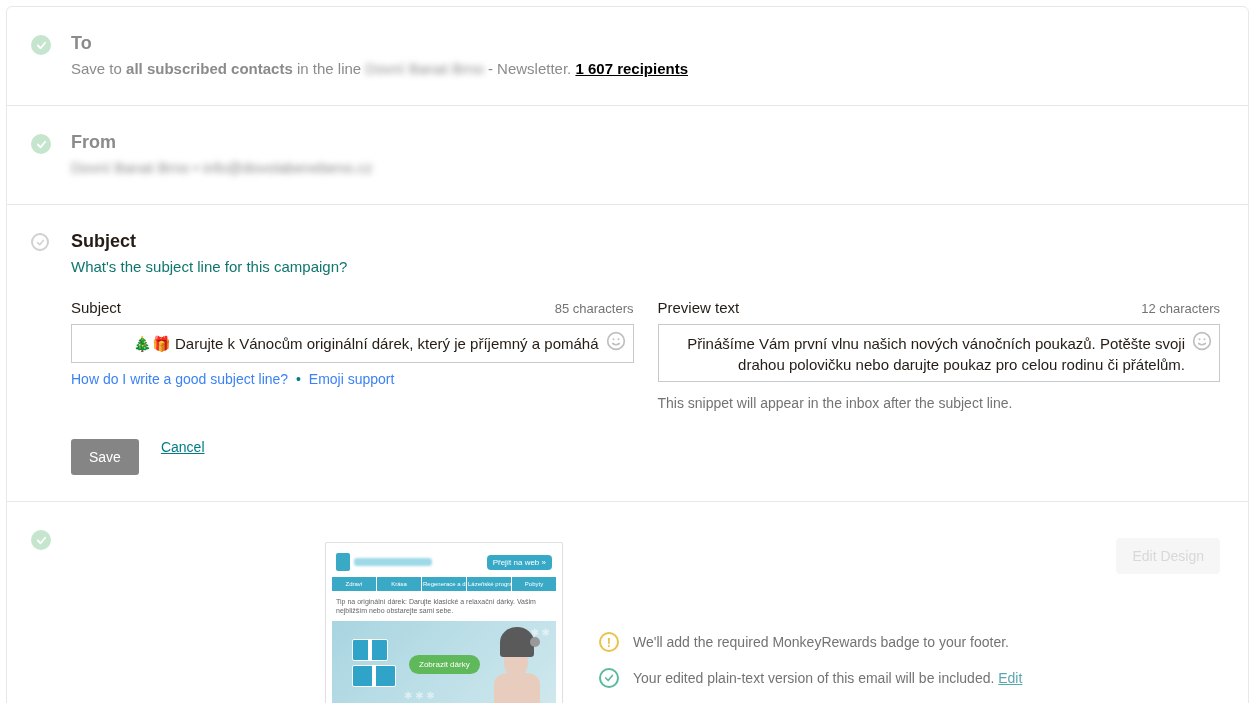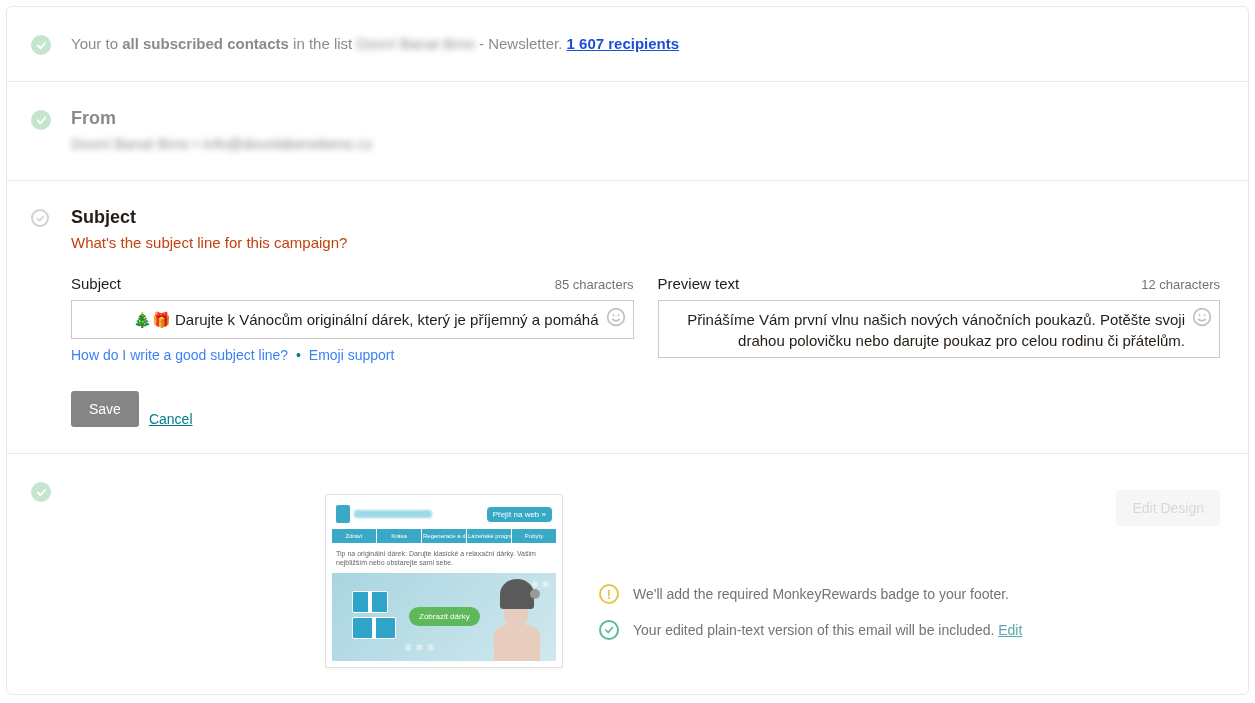--- a/index.html
+++ b/index.html
@@ -58,21 +58,21 @@
     margin: 0 0 4px 0;
   }
   .hdr.strong { color: #241c15; }
   .sub {
     color: #8b8b8b;
     font-size: 15px;
     line-height: 1.4;
   }
   .sub strong { font-weight: 600; color: #8b8b8b; text-align: center; }
   .link-muted {
-    color: #1d4ed8;
+    color: #000000;
     font-weight: 600;
     text-decoration: underline;
     cursor: pointer;
   }
   .blur {
     filter: blur(3px);
     user-select: none;
   }
   .two-col {
     display: flex;
@@ -132,22 +132,22 @@
   .help-row .sep { color: #007c89; margin: 0 4px; }
   .snippet-note {
     margin-top: 10px;
     font-size: 14px;
     color: #737373;
     font-weight: 500;
   }
   .actions {
     margin-top: 28px;
     display: flex;
-    align-items: flex-end;
-    gap: 10px;
+    align-items: flex-start;
+    gap: 22px;
   }
   .save-btn {
     background: #858585;
     color: #fff;
     border: none;
     border-radius: 3px;
     padding: 10px 18px;
     font-size: 14px;
     font-weight: 500;
     cursor: pointer;
@@ -335,22 +335,23 @@
 
   <div class="section">
     <div class="icon-col">
       <div class="check-icon">
         <svg viewBox="0 0 12 12">
             <path d="M2 6 L5 9 L10 3" stroke="#fff" stroke-width="2" fill="none" stroke-linecap="round" stroke-linejoin="round"></path>
           </svg>
       </div>
     </div>
     <div class="body-col">
+      <div class="hdr">To</div>
       <div class="sub">
-        <span>Your to </span><strong>all subscribed contacts</strong><span> in the list </span><span class="blur">Dovní Banat Brno</span><span> - Newsletter. </span><span class="link-muted">1 607 recipients</span>
+        <span>Save to </span><strong>all subscribed contacts</strong><span> in the line </span><span class="blur">Dovní Banat Brno</span><span> - Newsletter. </span><span class="link-muted">1 607 recipients</span>
       </div>
     </div>
   </div>
 
   <div class="section">
     <div class="icon-col">
       <div class="check-icon">
         <svg viewBox="0 0 12 12">
             <path d="M2 6 L5 9 L10 3" stroke="#fff" stroke-width="2" fill="none" stroke-linecap="round" stroke-linejoin="round"></path>
           </svg>
@@ -365,21 +366,21 @@
   <div class="section">
     <div class="icon-col">
       <div class="check-open">
         <svg viewBox="0 0 12 12">
             <path d="M2 6 L5 9 L10 3" stroke="#d0d0d0" stroke-width="2" fill="none" stroke-linecap="round" stroke-linejoin="round"></path>
           </svg>
       </div>
     </div>
     <div class="body-col">
       <div class="hdr strong">Subject</div>
-      <div class="sub" style="color:#c2410c;">What's the subject line for this campaign?</div>
+      <div class="sub" style="color:#0f766e;">What's the subject line for this campaign?</div>
 
       <div class="two-col">
         <div class="col">
           <div class="label-row">
             <span class="field-label">Subject</span>
             <span class="char-count">85 characters</span>
           </div>
           <div class="input-wrap">
             <input class="input-box" type="text" value="🎄🎁 Darujte k Vánocům originální dárek, který je příjemný a pomáhá" style="">
             <span class="emoji-icon">
@@ -406,20 +407,21 @@
             <textarea class="input-box" style="">Přinášíme Vám první vlnu našich nových vánočních poukazů. Potěšte svoji drahou polovičku nebo darujte poukaz pro celou rodinu či přátelům.</textarea>
             <span class="emoji-icon">
               <svg viewBox="0 0 24 24">
                   <circle cx="12" cy="12" r="10" fill="none" stroke="currentColor" stroke-width="2"></circle>
                   <circle cx="9" cy="10" r="1.2" fill="currentColor"></circle>
                   <circle cx="15" cy="10" r="1.2" fill="currentColor"></circle>
                   <path d="M8 15 Q12 18 16 15" fill="none" stroke="currentColor" stroke-width="2" stroke-linecap="round"></path>
                 </svg>
             </span>
           </div>
+          <div class="snippet-note">This snippet will appear in the inbox after the subject line.</div>
         </div>
       </div>
 
       <div class="actions">
         <button class="save-btn">Save</button>
         <span class="cancel-link">Cancel</span>
       </div>
     </div>
   </div>
 

